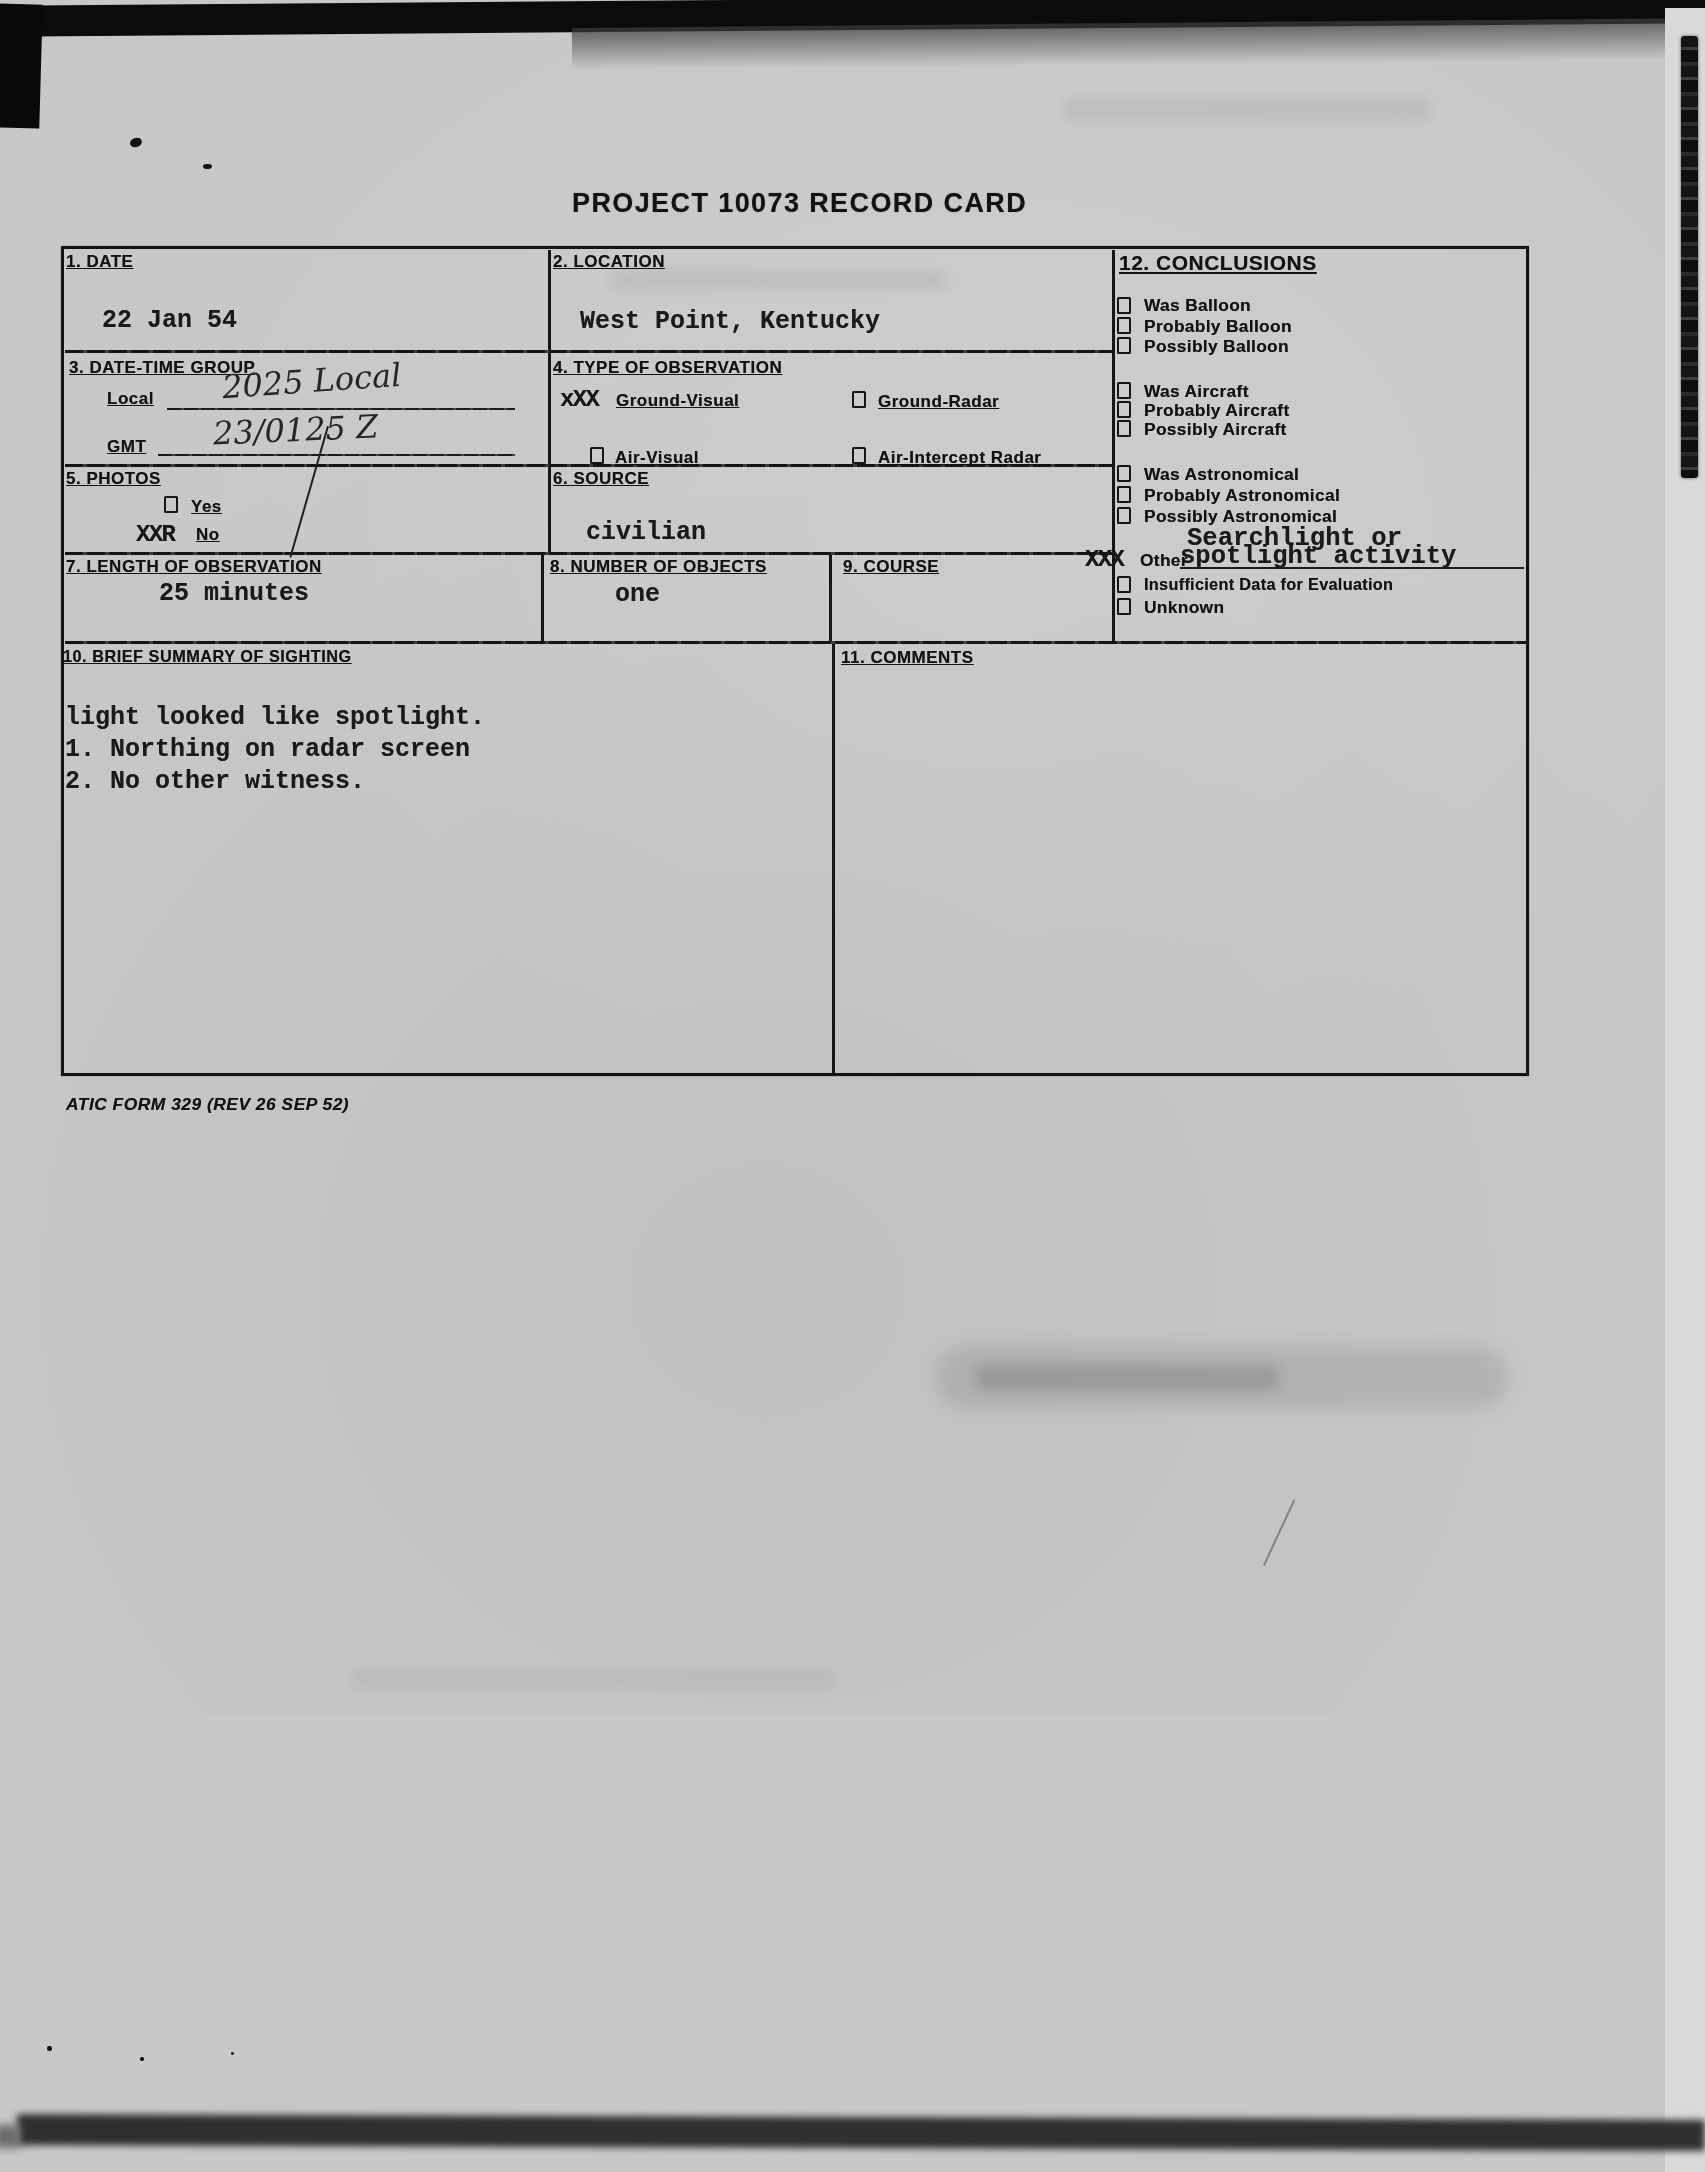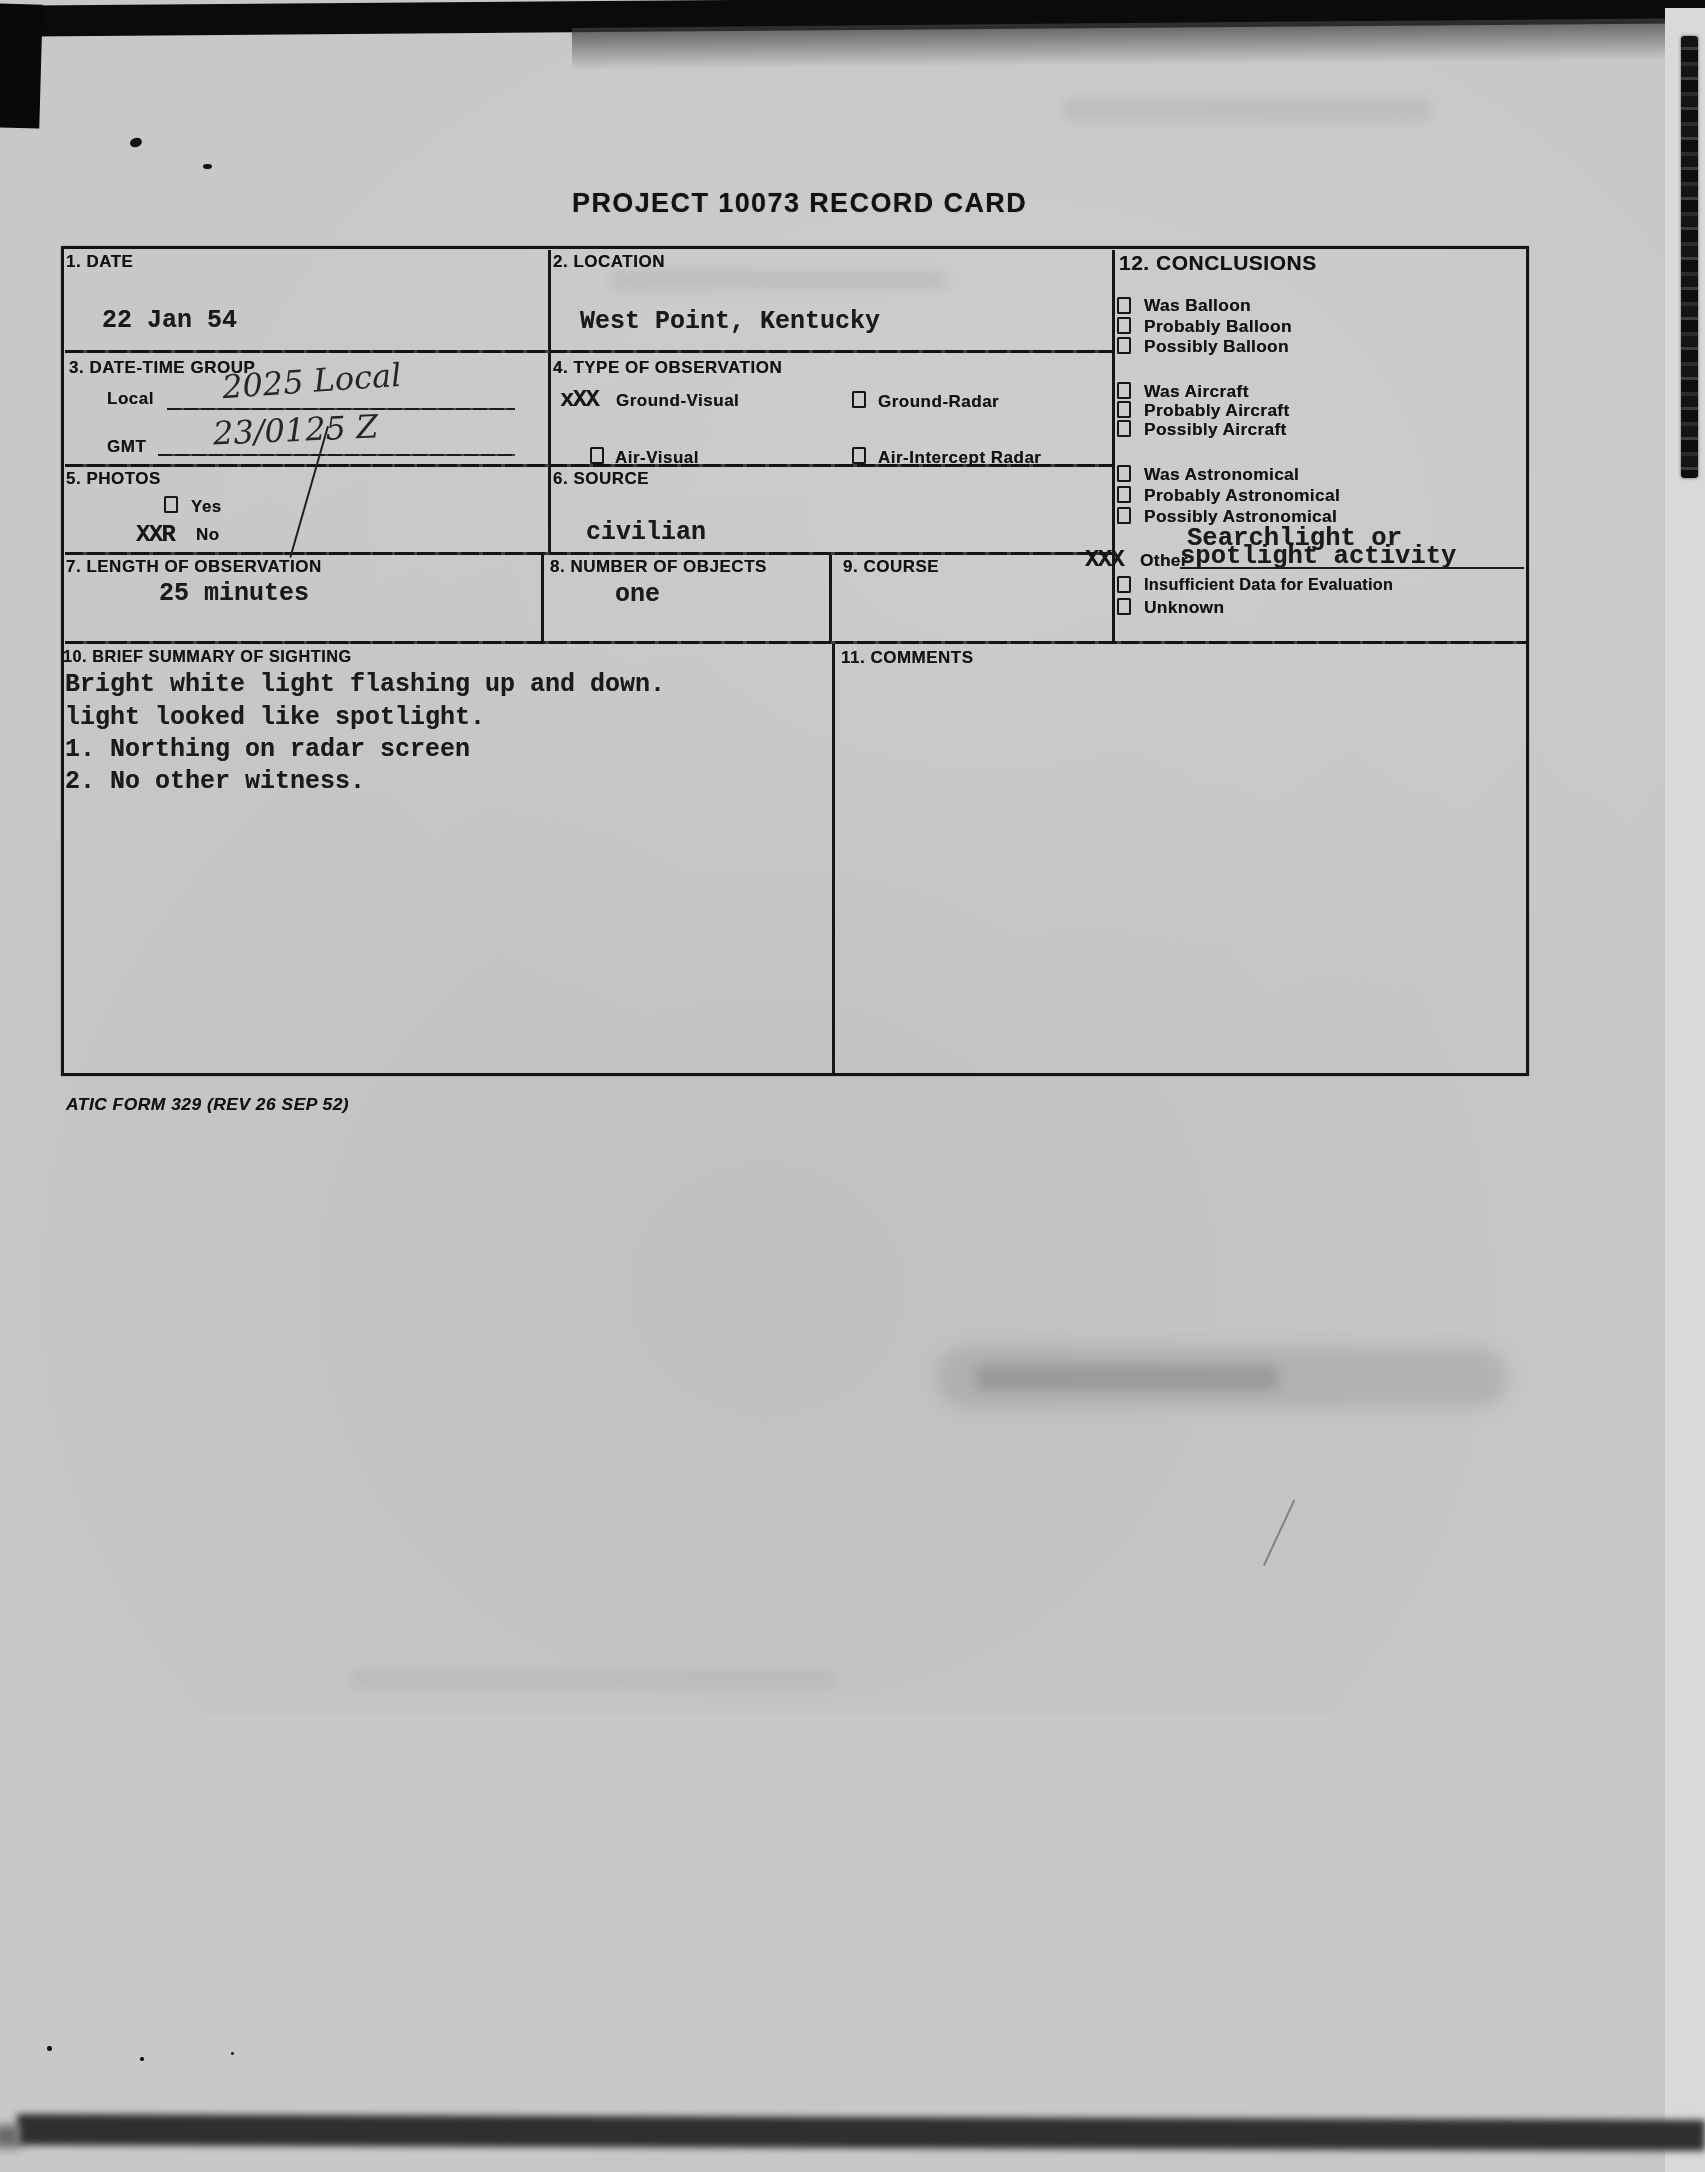--- a/index.html
+++ b/index.html
@@ -35,21 +35,21 @@
   .ghost{position:absolute;background:rgba(0,0,0,0.05);filter:blur(4.9px);border-radius:11px;}
   
   .card-frame{position:absolute;left:61px;top:238px;width:1462px;height:824px;border:3.8px solid #141414;
     box-shadow:0 0 1.1px rgba(0,0,0,0.5);}
   .hline{position:absolute;height:2.7px;background:repeating-linear-gradient(90deg,#141414 0 18.5px,#3e3e3e 18.5px 22px);}
   .vline{position:absolute;width:2.7px;background:#161616;}
   
   .title{position:absolute;font:700 27px "Liberation Sans",sans-serif;letter-spacing:1.4px;color:#121212;
     text-shadow:0 0 1.1px rgba(10,10,10,0.45);white-space:nowrap;transform:scaleY(1.04);}
   .lbl{position:absolute;font:700 17px "Liberation Sans",sans-serif;letter-spacing:0.5px;color:#121212;
-    white-space:nowrap;text-shadow:0 0 0.5px rgba(10,10,10,0.55);}
+    white-space:nowrap;text-shadow:0 0 0.5px rgba(10,10,10,0.55);text-decoration:underline;}
   .clbl{position:absolute;font:700 17.4px "Liberation Sans",sans-serif;letter-spacing:0.3px;color:#121212;
     white-space:nowrap;text-shadow:0 0 0.5px rgba(10,10,10,0.55);}
   .typed{position:absolute;font:700 25px "Liberation Mono",monospace;color:#1a1a1a;white-space:nowrap;
     text-shadow:0 0 0.5px rgba(10,10,10,0.4);}
   .mark{position:absolute;font:700 24px "Liberation Mono",monospace;color:#161616;letter-spacing:-1.6px;white-space:nowrap;
     text-shadow:0 0 0.5px rgba(10,10,10,0.4);}
   .hand{position:absolute;font:400 32px "DejaVu Serif",serif;font-style:italic;color:#262626;white-space:nowrap;}
   .cb{position:absolute;width:9.8px;height:13px;border:2.7px solid #161616;border-radius:1.6px;}
   .fline{position:absolute;height:2.2px;background:repeating-linear-gradient(90deg,#1b1b1b 0 14px,#444 14px 17px);}
   .slash{position:absolute;left:327px;top:418px;width:2.2px;height:137px;background:#1f1f1f;transform:rotate(16deg);transform-origin:top;border-radius:1.1px;}
@@ -128,21 +128,20 @@
   <div class="lbl" style="left:553px;top:461px;">6. SOURCE</div>
   <div class="typed" style="left:586px;top:510px;">civilian</div>
 
   <div class="lbl" style="left:66px;top:549px;">7. LENGTH OF OBSERVATION</div>
   <div class="typed" style="left:159px;top:571px;">25 minutes</div>
   <div class="lbl" style="left:550px;top:549px;">8. NUMBER OF OBJECTS</div>
   <div class="typed" style="left:615px;top:572px;">one</div>
   <div class="lbl" style="left:843px;top:549px;">9. COURSE</div>
 
   <div class="lbl" style="left:63px;top:639px;font-size:16.3px;">10. BRIEF SUMMARY OF SIGHTING</div>
-  <div class="typed" style="left:65px;top:662px;">Bright white light flashing up and down.</div>
   <div class="typed" style="left:65px;top:695px;">light looked like spotlight.</div>
   <div class="typed" style="left:65px;top:727px;">1. Northing on radar screen</div>
   <div class="typed" style="left:65px;top:759px;">2. No other witness.</div>
 
   <div class="lbl" style="left:841px;top:640px;">11. COMMENTS</div>
 
   <div class="lbl" style="left:1119px;top:243px;font-size:21px;">12. CONCLUSIONS</div>
 
   <span class="cb" style="left:1117px;top:289px;"></span>
   <div class="clbl" style="left:1144px;top:287px;">Was Balloon</div>

